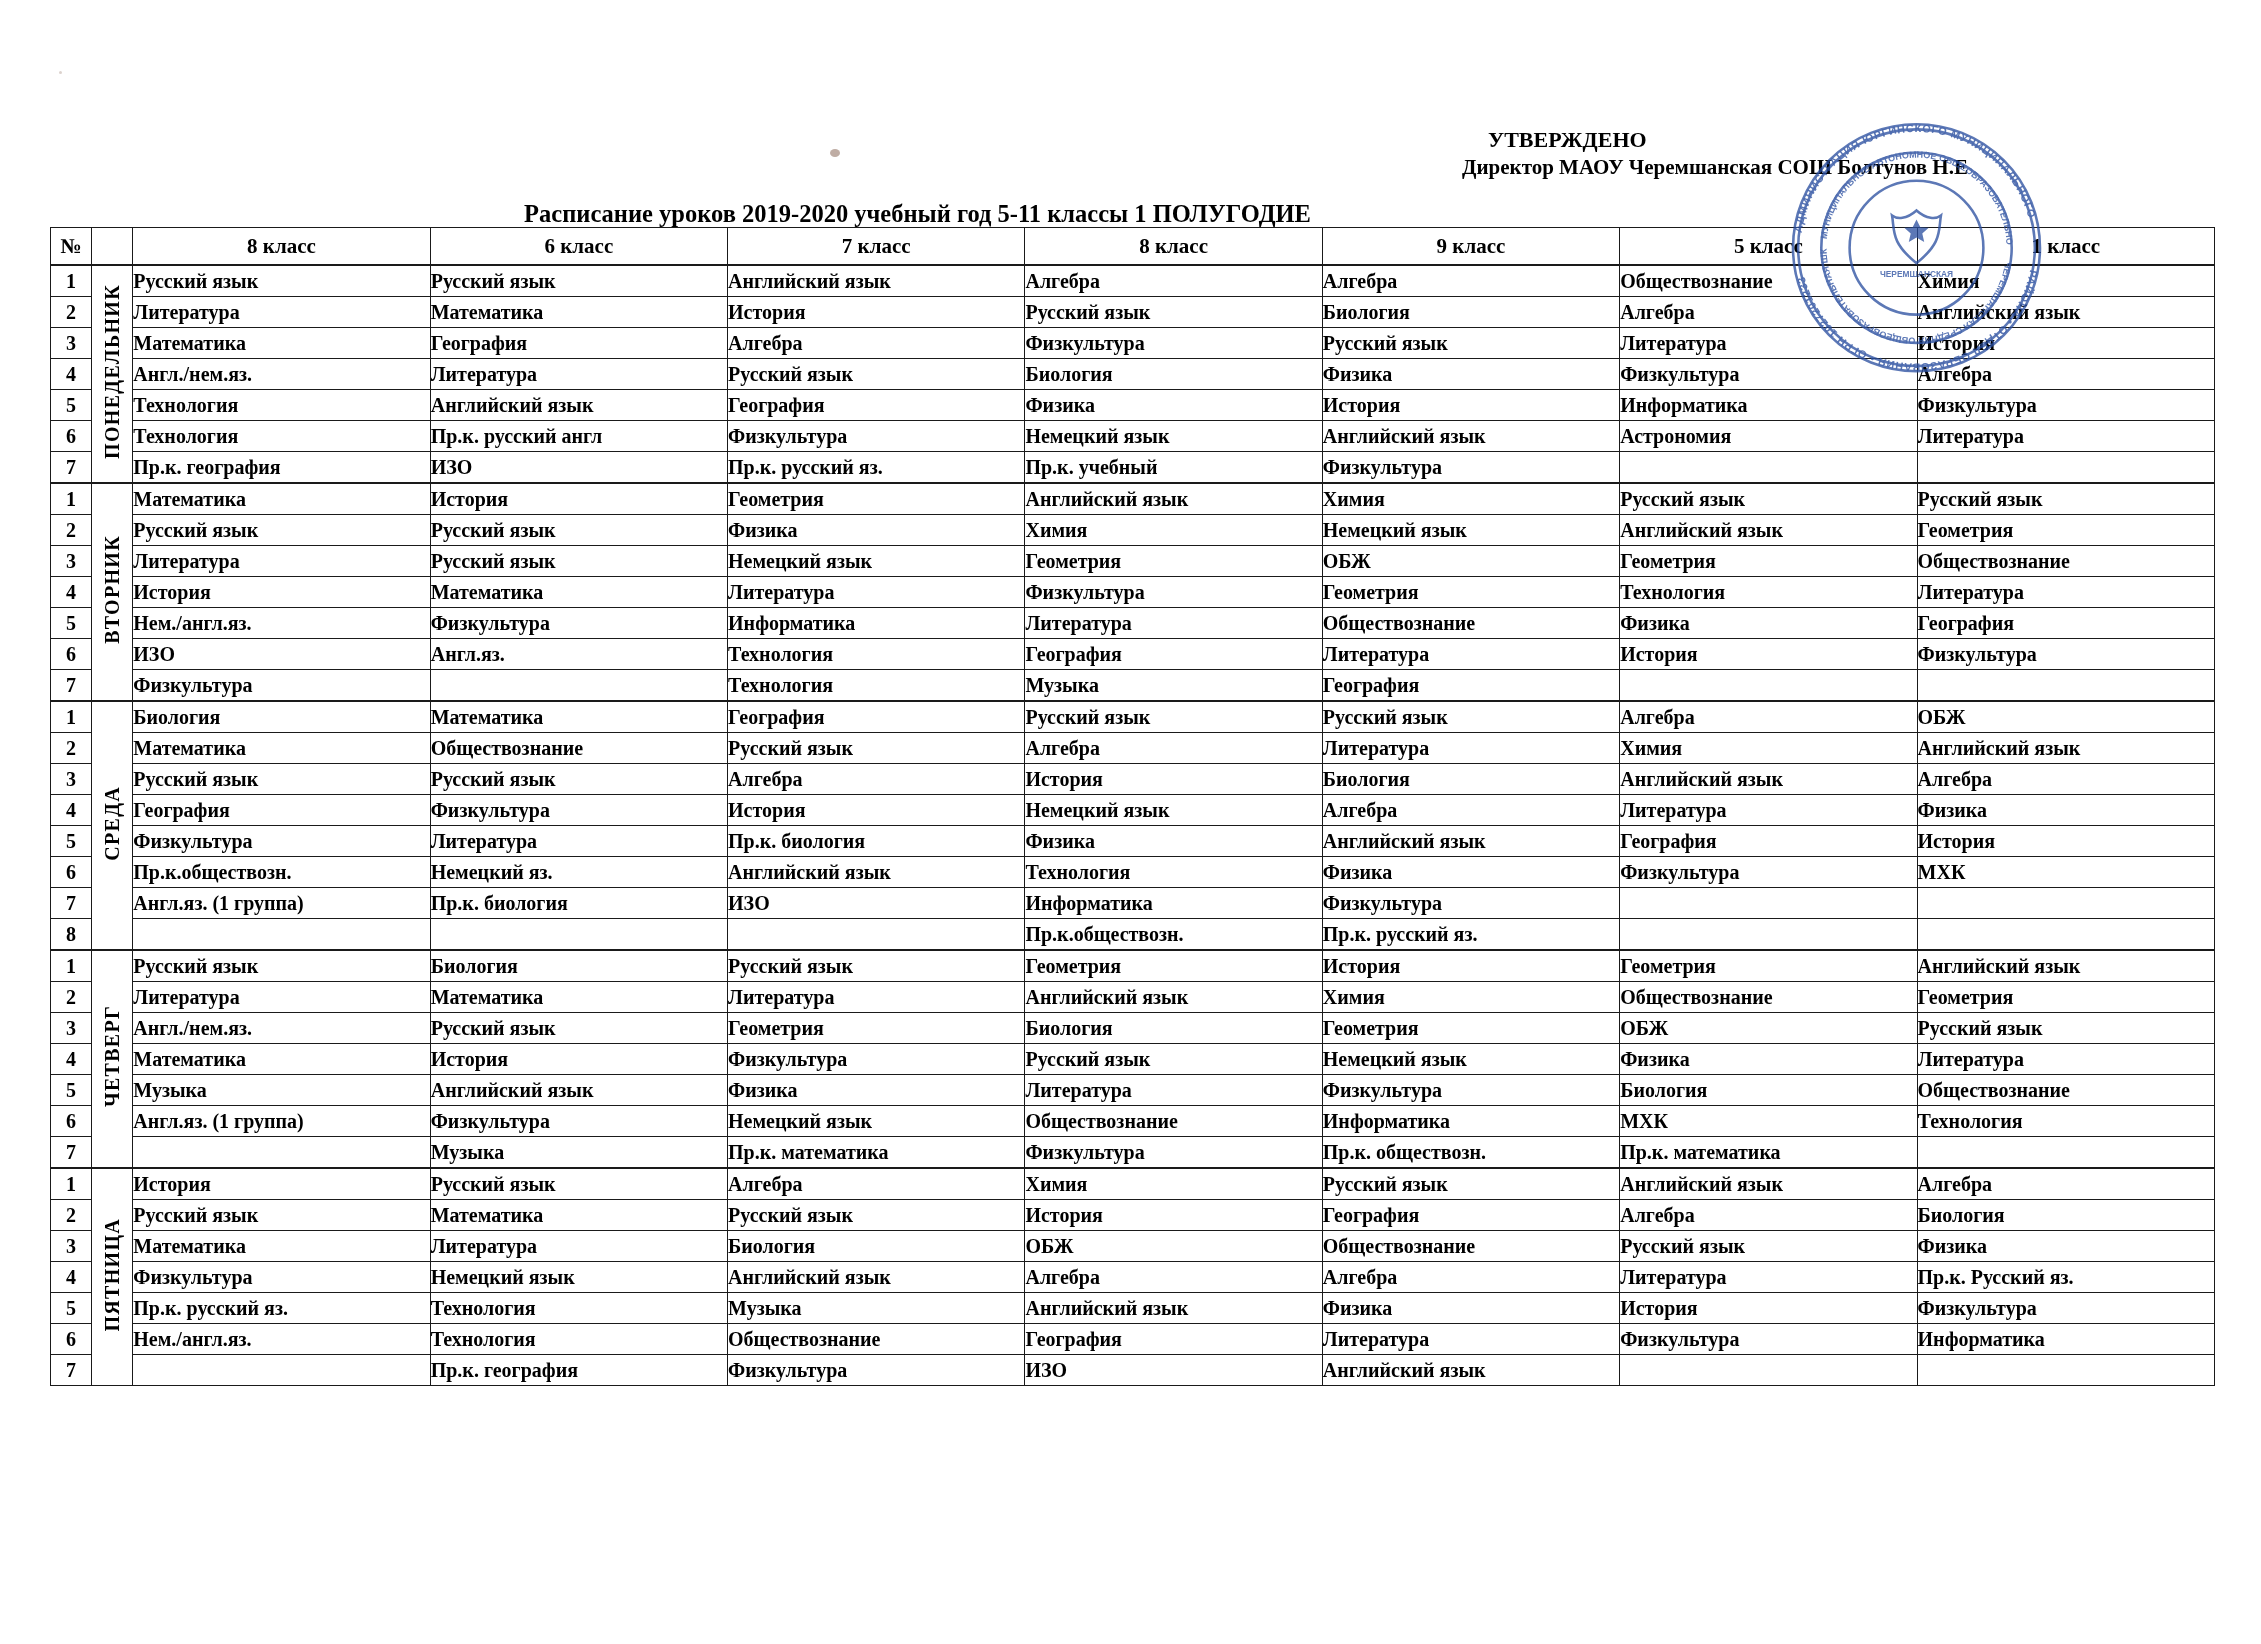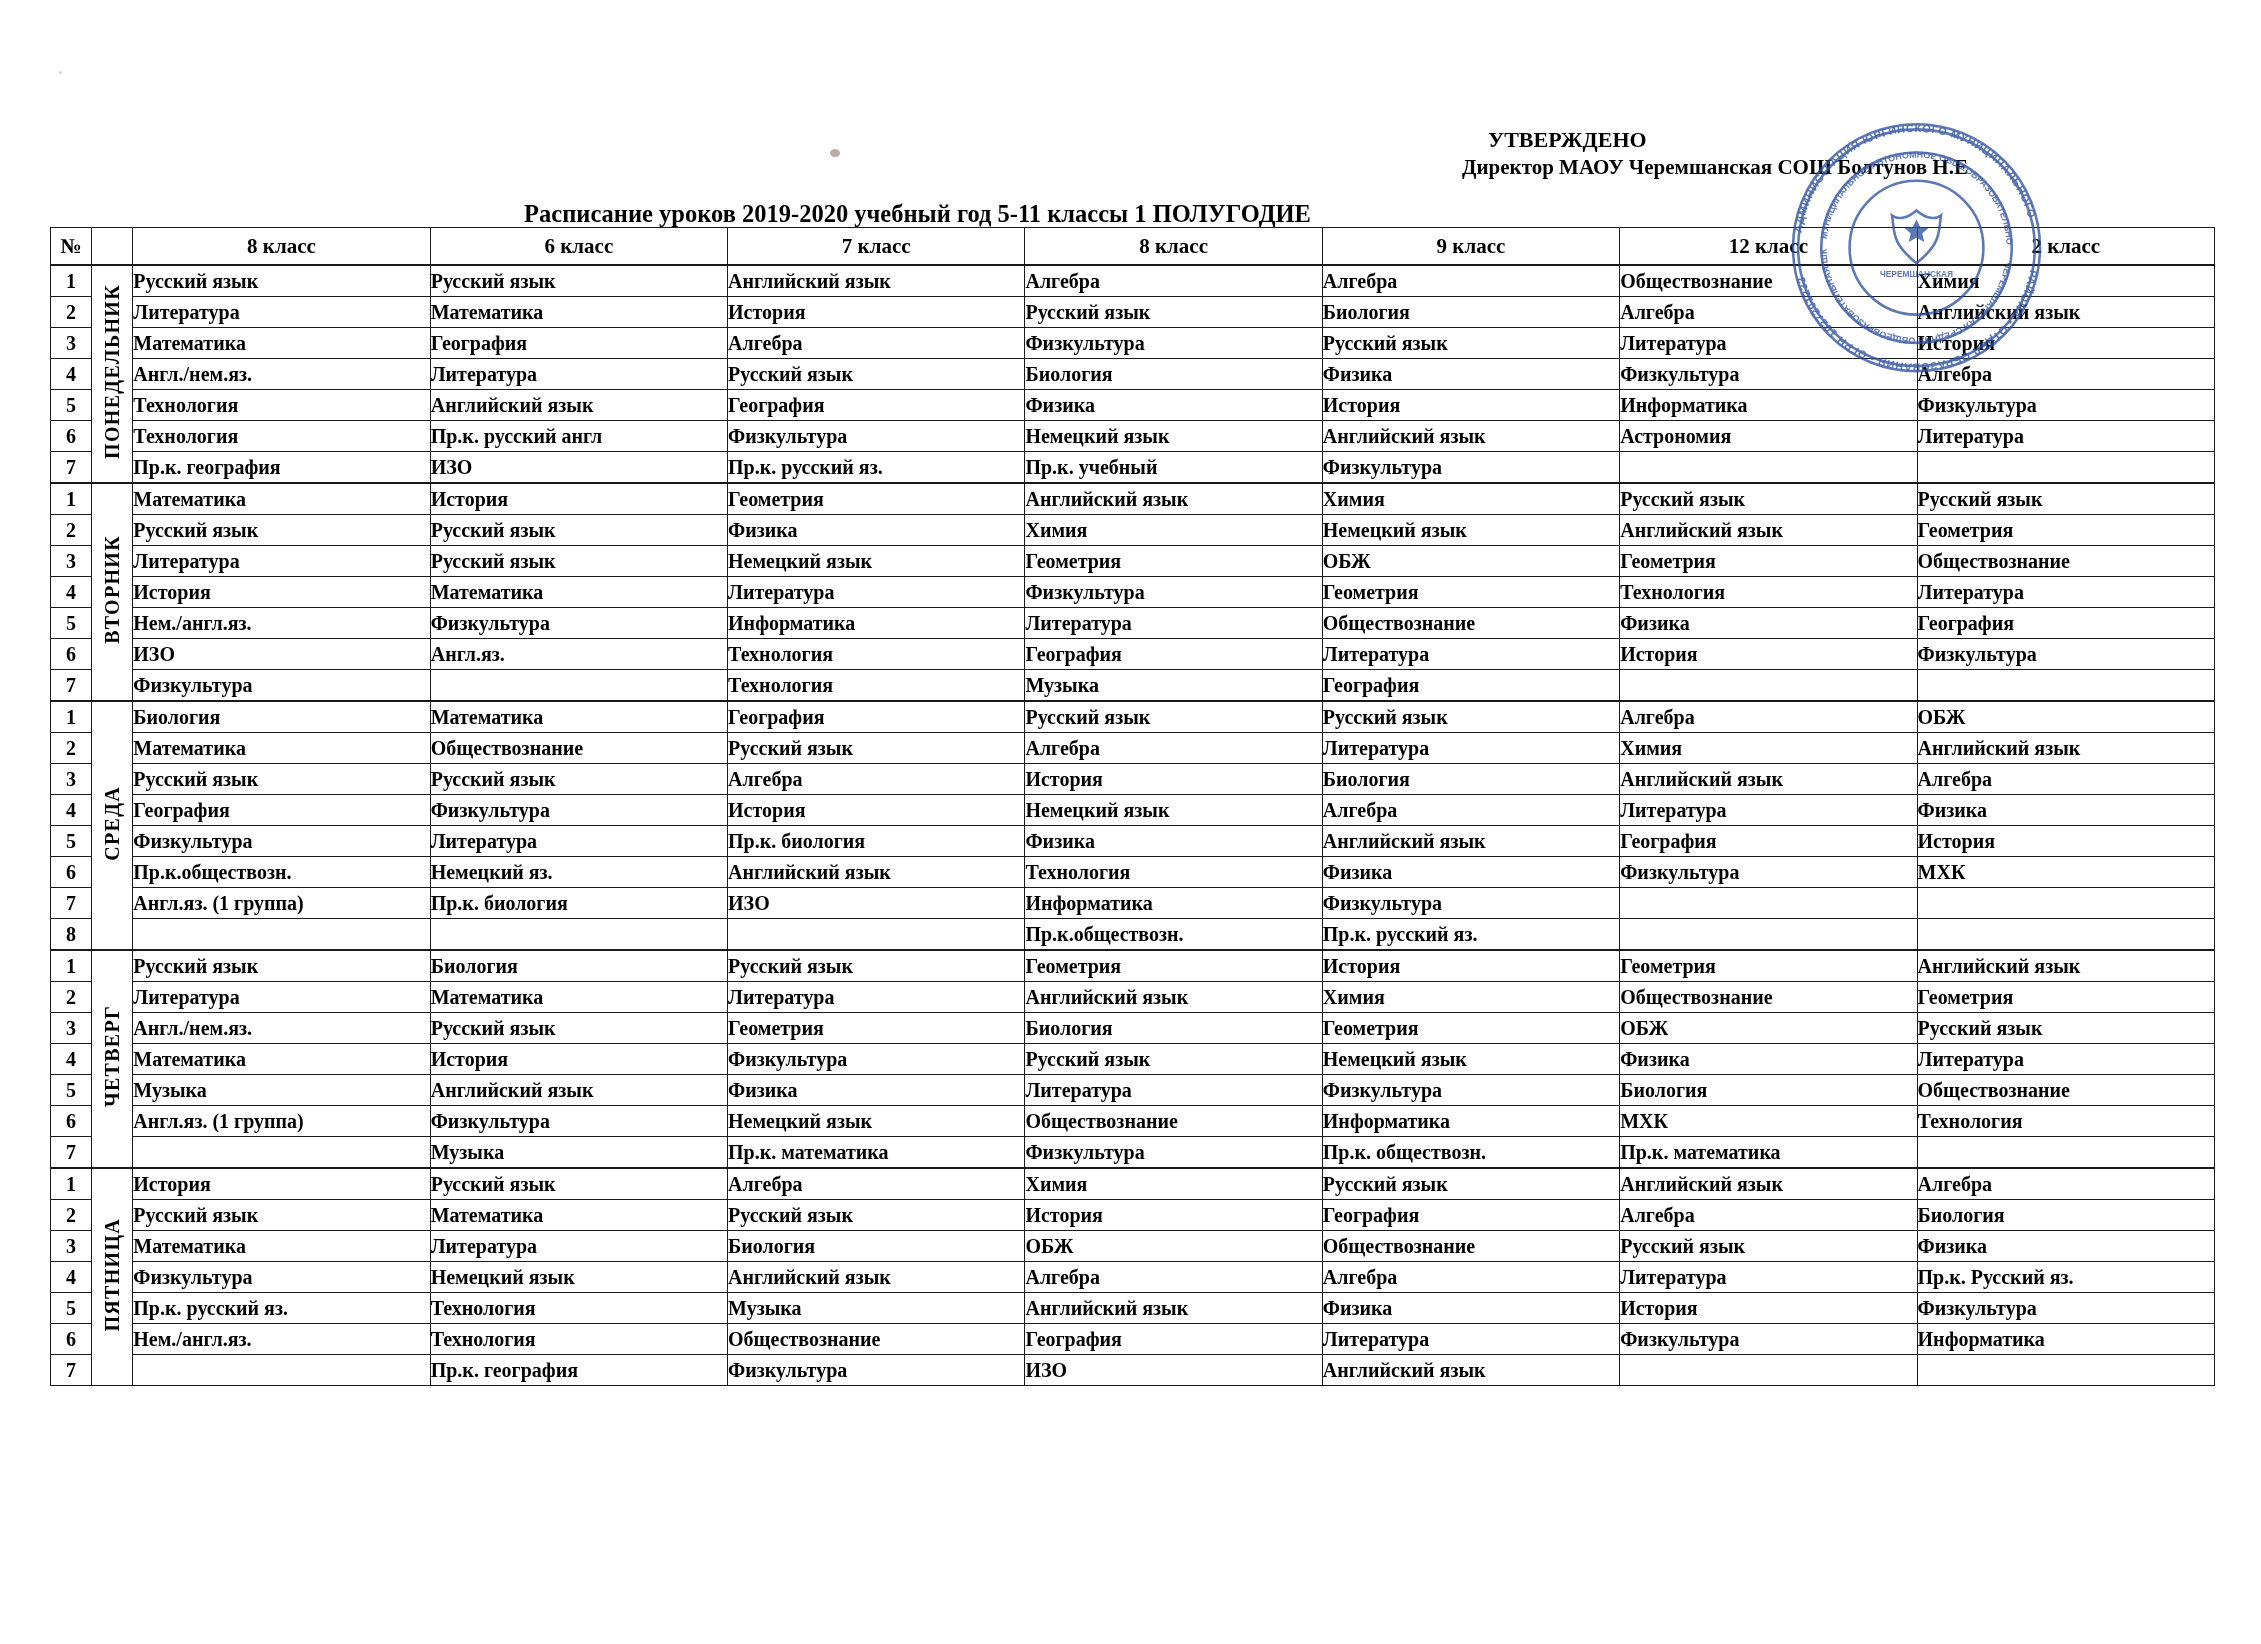--- a/index.html
+++ b/index.html
@@ -196,22 +196,22 @@
     </colgroup>
     <thead>
       <tr>
         <th>№</th>
         <th class="corner-empty"></th>
         <th>8 класс</th>
         <th>6 класс</th>
         <th>7 класс</th>
         <th>8 класс</th>
         <th>9 класс</th>
-        <th>12 класс</th>
-        <th>2 класс</th>
+        <th>5 класс</th>
+        <th>1 класс</th>
       </tr>
     </thead>
     <tbody id="schedule-body">
         <tr class="day-sep">
           <td class="num">1</td>
           <td class="day" rowspan="7"><span class="vert">ПОНЕДЕЛЬНИК</span></td>
           <td class="subj">Русский язык</td>
           <td class="subj">Русский язык</td>
           <td class="subj">Английский язык</td>
           <td class="subj">Алгебра</td>

